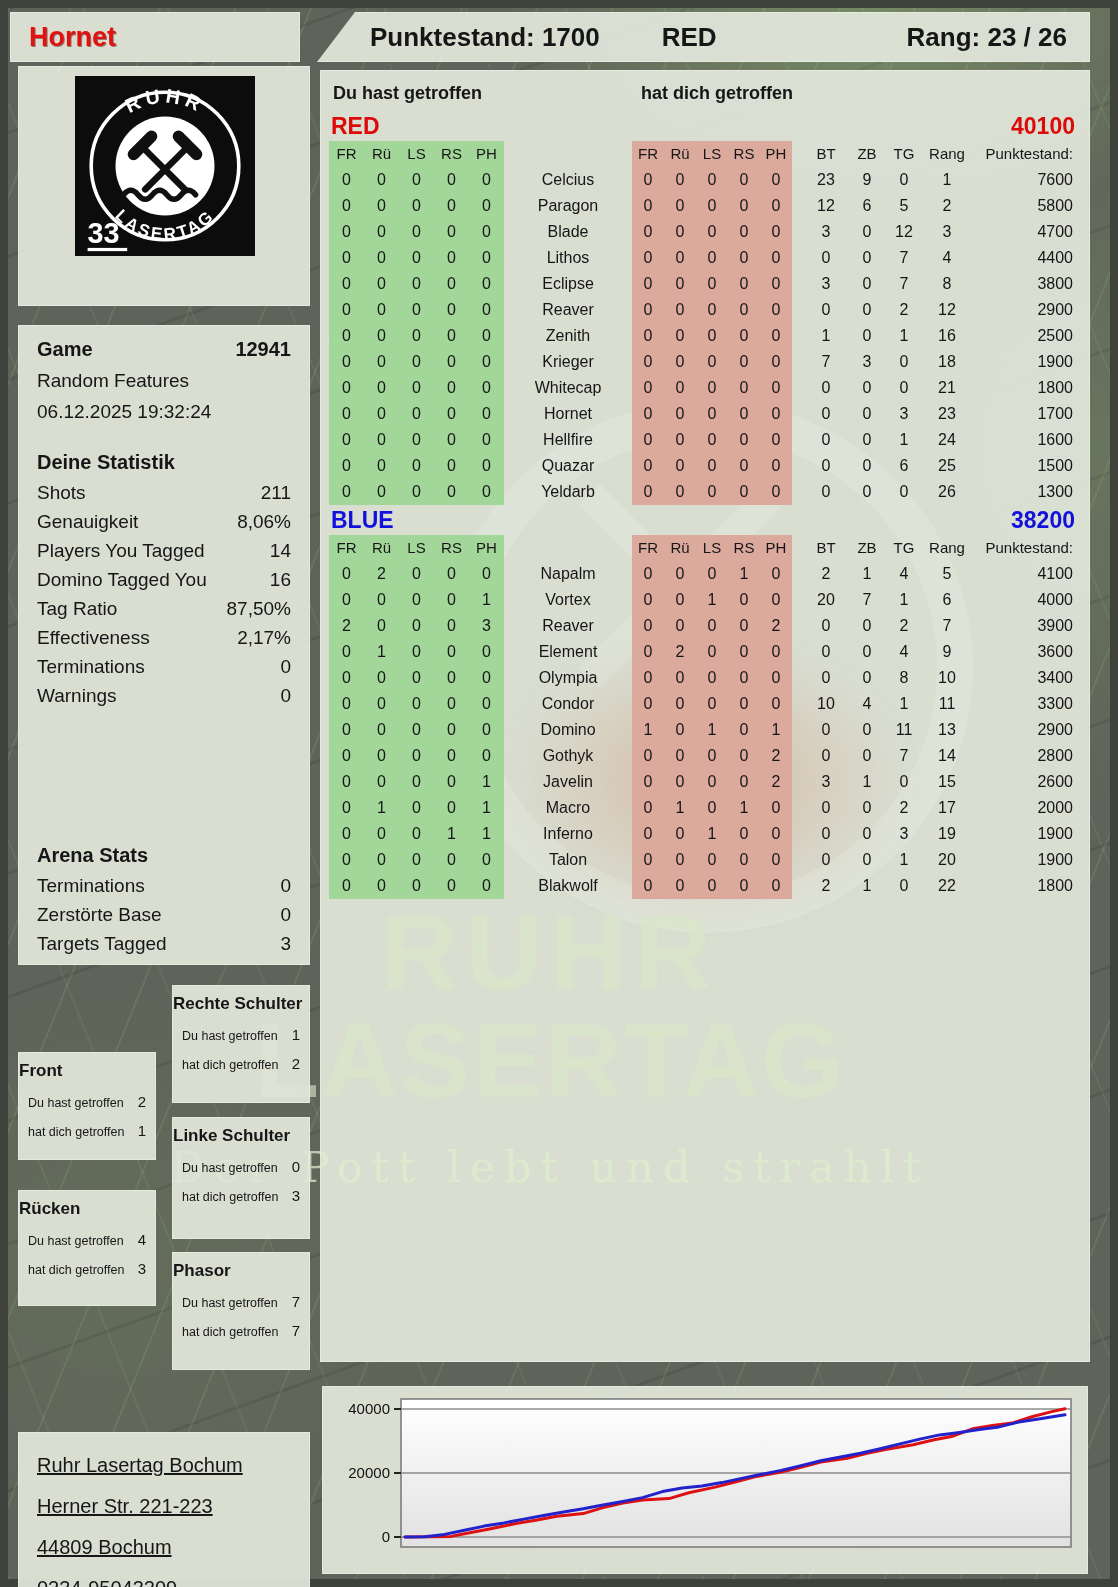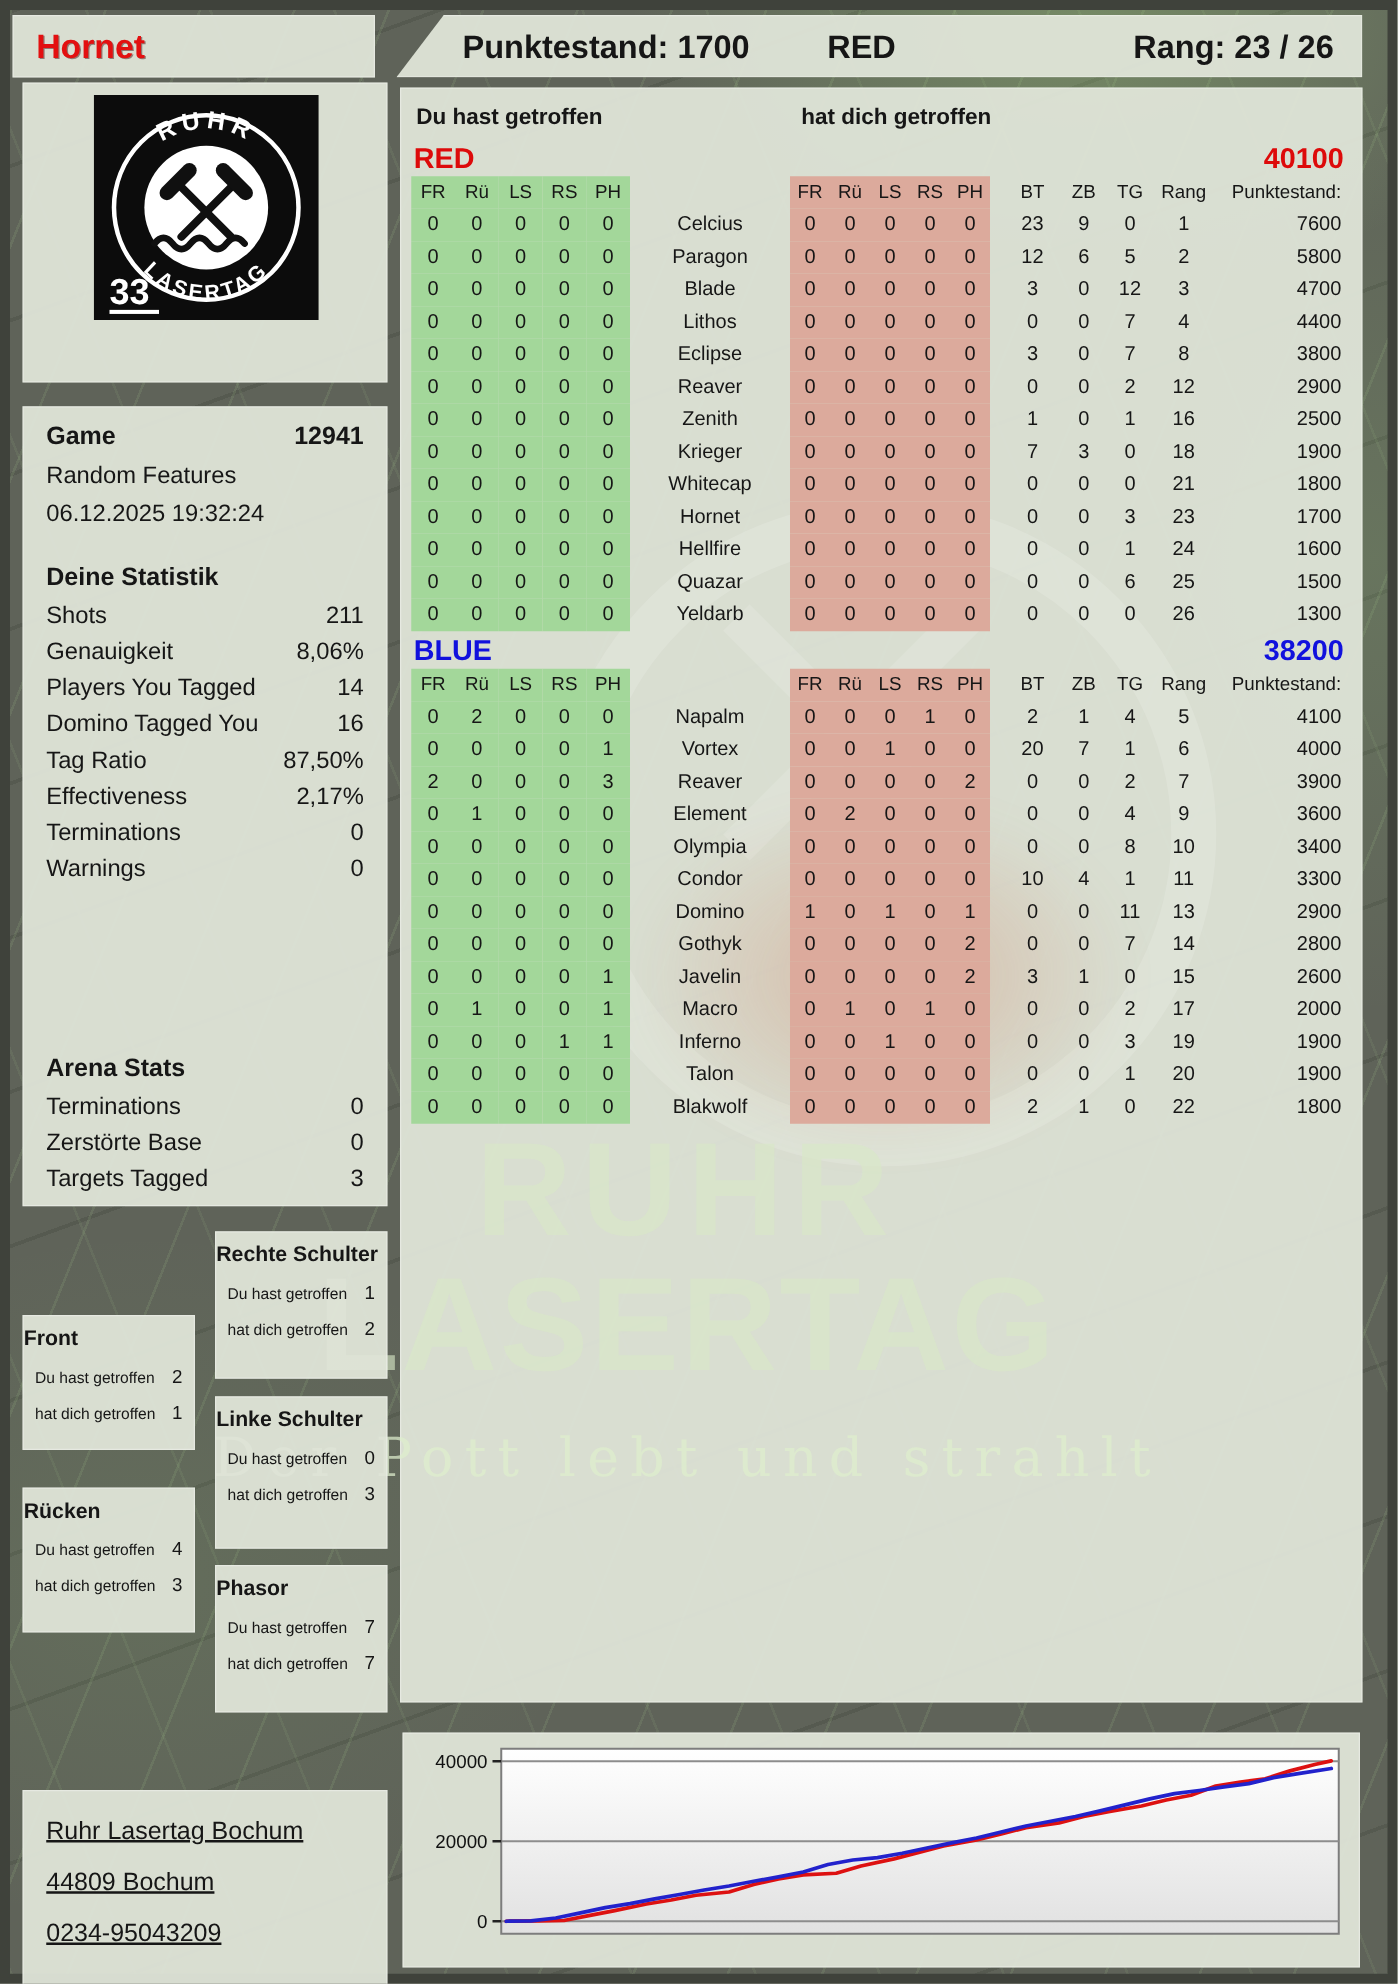--- a/index.html
+++ b/index.html
@@ -813,20 +813,21 @@
 </div>
 
 <div id="wm">
   <div class="w1">RUHR</div>
   <div class="w2">LASERTAG</div>
   <div class="w3">Der Pott lebt und strahlt</div>
 </div>
 
 <div class="panel" id="addr-panel">
     <div class="aline">Ruhr Lasertag Bochum</div>
+    <div class="aline">Herner Str. 221-223</div>
     <div class="aline">44809 Bochum</div>
     <div class="aline">0234-95043209</div>
   </div>
 <div class="panel" id="chart-panel">
   <svg id="chart" viewBox="0 0 764 186">
       <defs>
         <linearGradient id="pg" x1="0" y1="0" x2="0" y2="1">
           <stop offset="0" stop-color="#ffffff"></stop>
           <stop offset="1" stop-color="#e1e1e1"></stop>
         </linearGradient>

